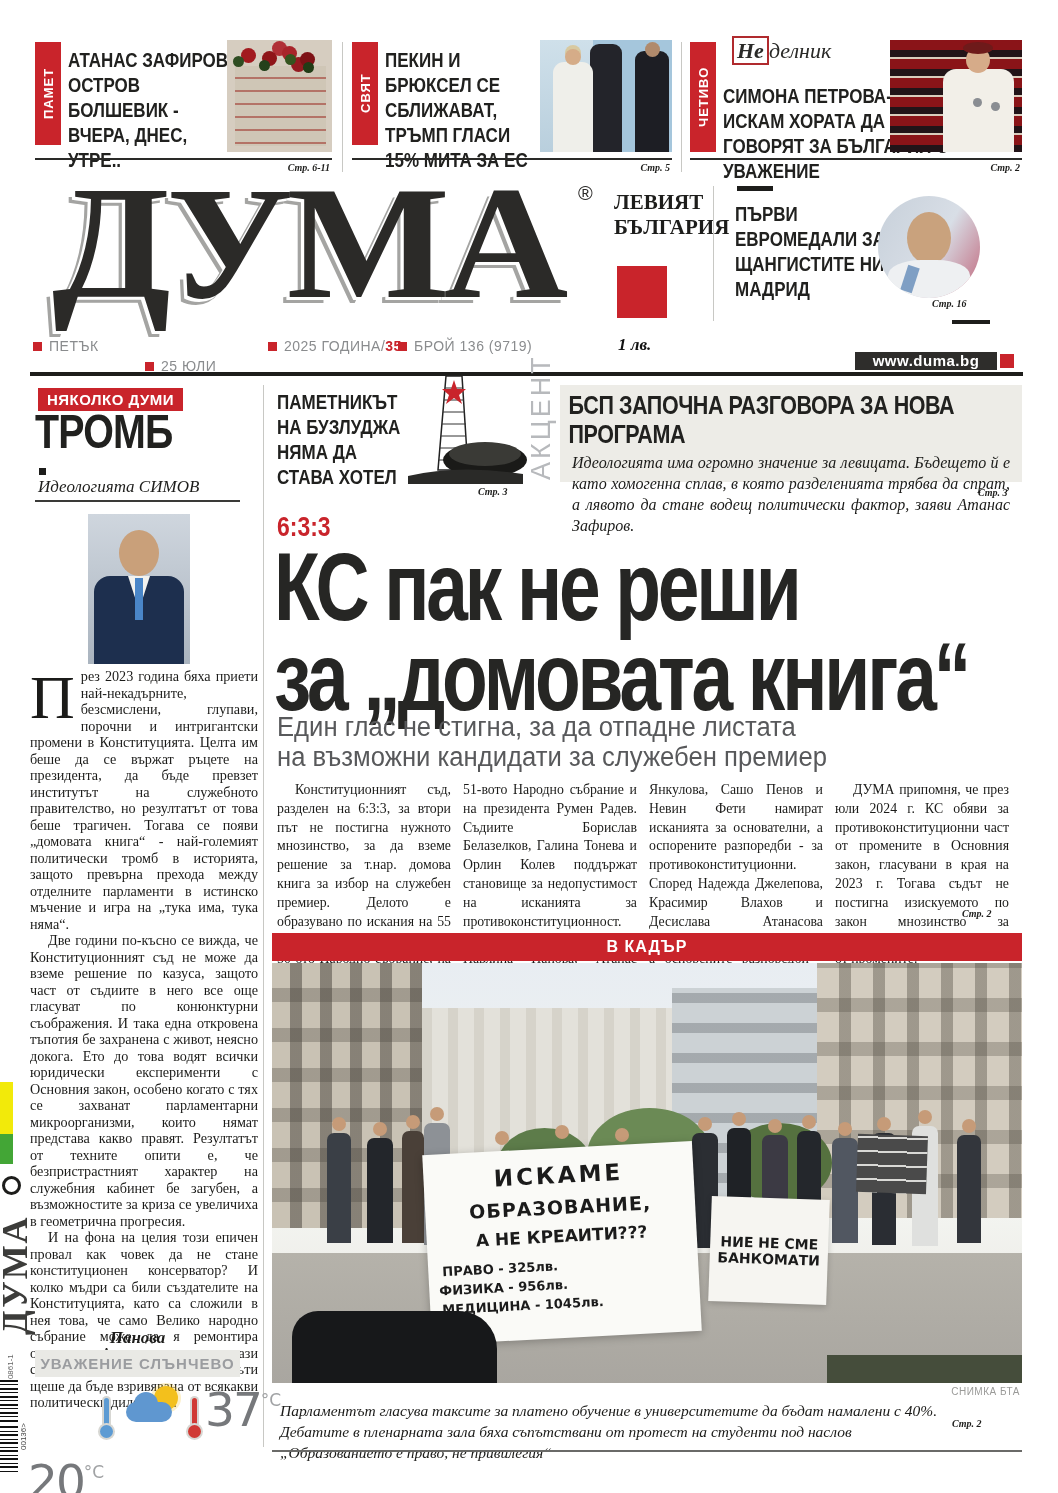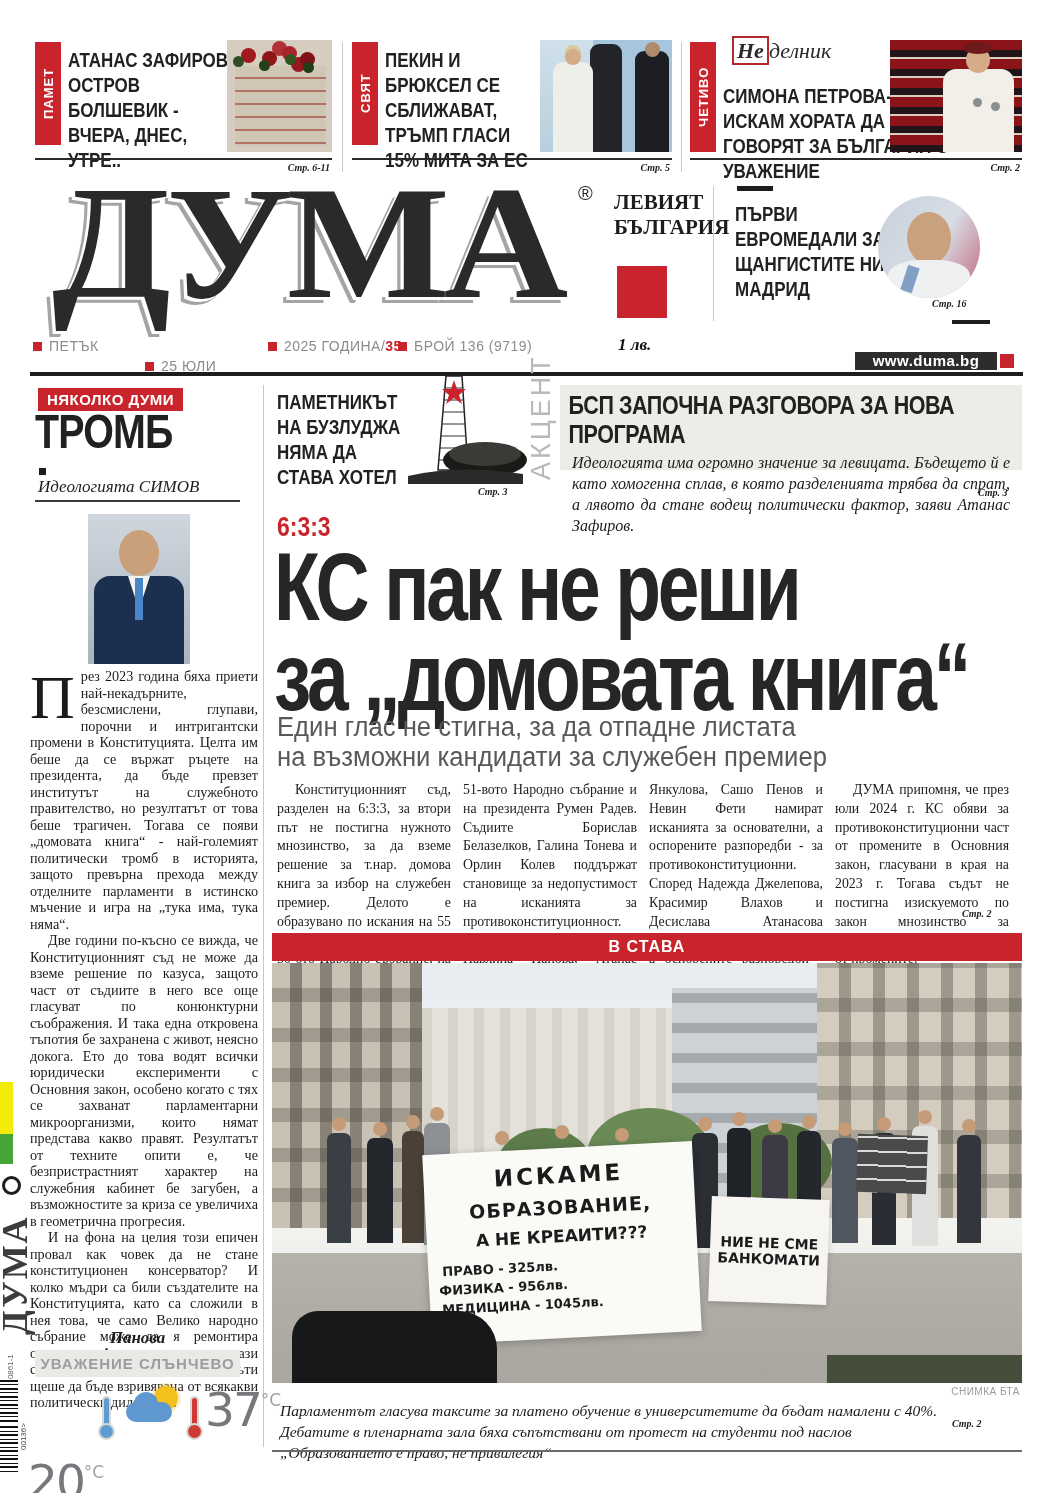--- a/index.html
+++ b/index.html
@@ -137,21 +137,21 @@
       <polygon points="66,8 69,17 78,17 71,23 74,32 66,26 58,32 61,23 54,17 63,17" fill="#c9242b"></polygon>
       <ellipse cx="97" cy="88" rx="42" ry="17" fill="#1a1a18"></ellipse>
       <ellipse cx="97" cy="82" rx="36" ry="12" fill="#3a3a36"></ellipse>
       <path d="M20,104 Q70,92 135,102 L135,112 L20,112 Z" fill="#2a2a28"></path>
     </svg>
   </div>
   <div class="pageref abs" style="left:478px;top:486px;">Стр. 3</div>
 
   <div class="abs" style="left:526px;top:388px;height:92px;writing-mode:vertical-rl;transform:rotate(180deg);color:#b7b9bc;font-size:27px;letter-spacing:3px;">АКЦЕНТ</div>
 
-  <div class="abs" style="left:560px;top:385px;width:462px;height:85px;background:#edece7;">
+  <div class="abs" style="left:560px;top:385px;width:462px;height:97px;background:#edece7;">
     <div class="b cond" style="font-size:25px;letter-spacing:-0.5px;transform:scaleX(0.86);width:535px;padding:6px 0 0 10px;color:#21211f;">БСП ЗАПОЧНА РАЗГОВОРА ЗА НОВА ПРОГРАМА</div>
     <div class="serif i" style="font-size:16px;line-height:21px;padding:3px 12px 0 12px;text-align:justify;color:#1b1b19;">Идеологията има огромно значение за левицата. Бъдещето й е като хомогенна сплав, в която разделенията трябва да спрат, а лявото да стане водещ политически фактор, заяви Атанас Зафиров.</div>
   </div>
   <div class="pageref abs" style="left:978px;top:487px;">Стр. 3</div>
 
   <div class="abs" style="left:88px;top:514px;width:102px;height:150px;background:linear-gradient(#cfd6de,#aab4bf);overflow:hidden;">
     <div class="abs" style="left:31px;top:16px;width:40px;height:46px;border-radius:50%;background:#c9a07a;"></div>
     <div class="abs" style="left:6px;top:62px;width:90px;height:88px;border-radius:16px 16px 0 0;background:#1d2f4e;"></div>
     <div class="abs" style="left:40px;top:62px;width:22px;height:34px;background:#f2f2ef;clip-path:polygon(0 0,100% 0,50% 100%);"></div>
     <div class="abs" style="left:47px;top:64px;width:8px;height:42px;background:#4a86c8;"></div>
@@ -167,21 +167,21 @@
   <div class="abs b cond" style="left:274px;top:632px;font-size:96px;line-height:90px;letter-spacing:-4px;color:#262624;transform:scaleX(0.78);white-space:nowrap;">за „домовата книга“</div>
   <div class="abs cond" style="left:277px;top:712px;font-size:27px;color:#58595b;transform:scaleX(0.95);white-space:nowrap;">Един глас не стигна, за да отпадне листата</div>
   <div class="abs cond" style="left:277px;top:742px;font-size:27px;color:#58595b;transform:scaleX(0.95);white-space:nowrap;">на възможни кандидати за служебен премиер</div>
 
   <div class="abs bodycol indent" style="left:277px;top:781px;width:174px;height:152px;">Конституционният съд, разделен на 6:3:3, за втори път не постигна нужното мнозинство, за да вземе решение за т.нар. домова книга за избор на служебен премиер. Делото е образувано по искания на 55 народни представители от 50-ото Народно събрание, на 53 народни представители от</div>
   <div class="abs bodycol" style="left:463px;top:781px;width:174px;height:152px;">51-вото Народно събрание и на президента Румен Радев. Съдиите Борислав Белазелков, Галина Тонева и Орлин Колев поддържат становище за недопустимост на исканията за противоконституционност. Председателят на КС Павлина Панова, Атанас Семов, Янаки Стоилов, Соня</div>
   <div class="abs bodycol" style="left:649px;top:781px;width:174px;height:152px;">Янкулова, Сашо Пенов и Невин Фети намират исканията за основателни, а оспорените разпоредби - за противоконституционни. Според Надежда Джелепова, Красимир Влахов и Десислава Атанасова исканията са неоснователни, а оспорените разпоредби - конституционосъобразни.</div>
   <div class="abs bodycol indent" style="left:835px;top:781px;width:174px;height:152px;">ДУМА припомня, че през юли 2024 г. КС обяви за противоконституционни част от промените в Основния закон, гласувани в края на 2023 г. Тогава съдът не постигна изискуемото по закон мнозинство за произнасяне по другата част от промените.</div>
   <div class="pageref abs" style="left:962px;top:908px;">Стр. 2</div>
 
-  <div class="abs" style="left:272px;top:933px;width:750px;height:28px;background:#c9242b;color:#fff;font-weight:bold;font-size:16px;line-height:28px;text-align:center;letter-spacing:1px;">В СТАВА</div>
+  <div class="abs" style="left:272px;top:933px;width:750px;height:28px;background:#c9242b;color:#fff;font-weight:bold;font-size:16px;line-height:28px;text-align:center;letter-spacing:1px;">В КАДЪР</div>
 
   <div class="abs" style="left:272px;top:963px;width:750px;height:420px;overflow:hidden;background:linear-gradient(#e8edf2,#f3f4f0 60%,#e6e4de);">
     <div class="abs" style="left:0;top:0;width:150px;height:265px;background:#c9c2b4;background-image:repeating-linear-gradient(90deg,transparent 0 18px,rgba(70,65,58,0.5) 18px 30px),repeating-linear-gradient(0deg,transparent 0 26px,rgba(70,65,58,0.3) 26px 40px);"></div>
     <div class="abs" style="left:150px;top:45px;width:250px;height:200px;background:#e3e1da;background-image:repeating-linear-gradient(90deg,#d6d3ca 0 10px,transparent 10px 26px);"></div>
     <div class="abs" style="left:400px;top:25px;width:155px;height:215px;background:#ccd2d5;background-image:repeating-linear-gradient(0deg,transparent 0 20px,rgba(90,95,100,0.35) 20px 30px);"></div>
     <div class="abs" style="left:545px;top:0;width:205px;height:255px;background:#d3ccbf;background-image:repeating-linear-gradient(90deg,transparent 0 22px,rgba(80,75,65,0.4) 22px 34px),repeating-linear-gradient(0deg,transparent 0 30px,rgba(80,75,65,0.3) 30px 44px);"></div>
     <div class="abs" style="left:225px;top:165px;width:95px;height:75px;border-radius:50%;background:#5d7c4a;"></div>
     <div class="abs" style="left:315px;top:145px;width:125px;height:95px;border-radius:50%;background:#6b8a55;"></div>
     <div class="abs" style="left:455px;top:160px;width:105px;height:80px;border-radius:50%;background:#55713f;"></div>
     <div class="abs" style="left:0;top:290px;width:750px;height:130px;background:linear-gradient(#b5b2aa,#a9a6a0);"></div>

